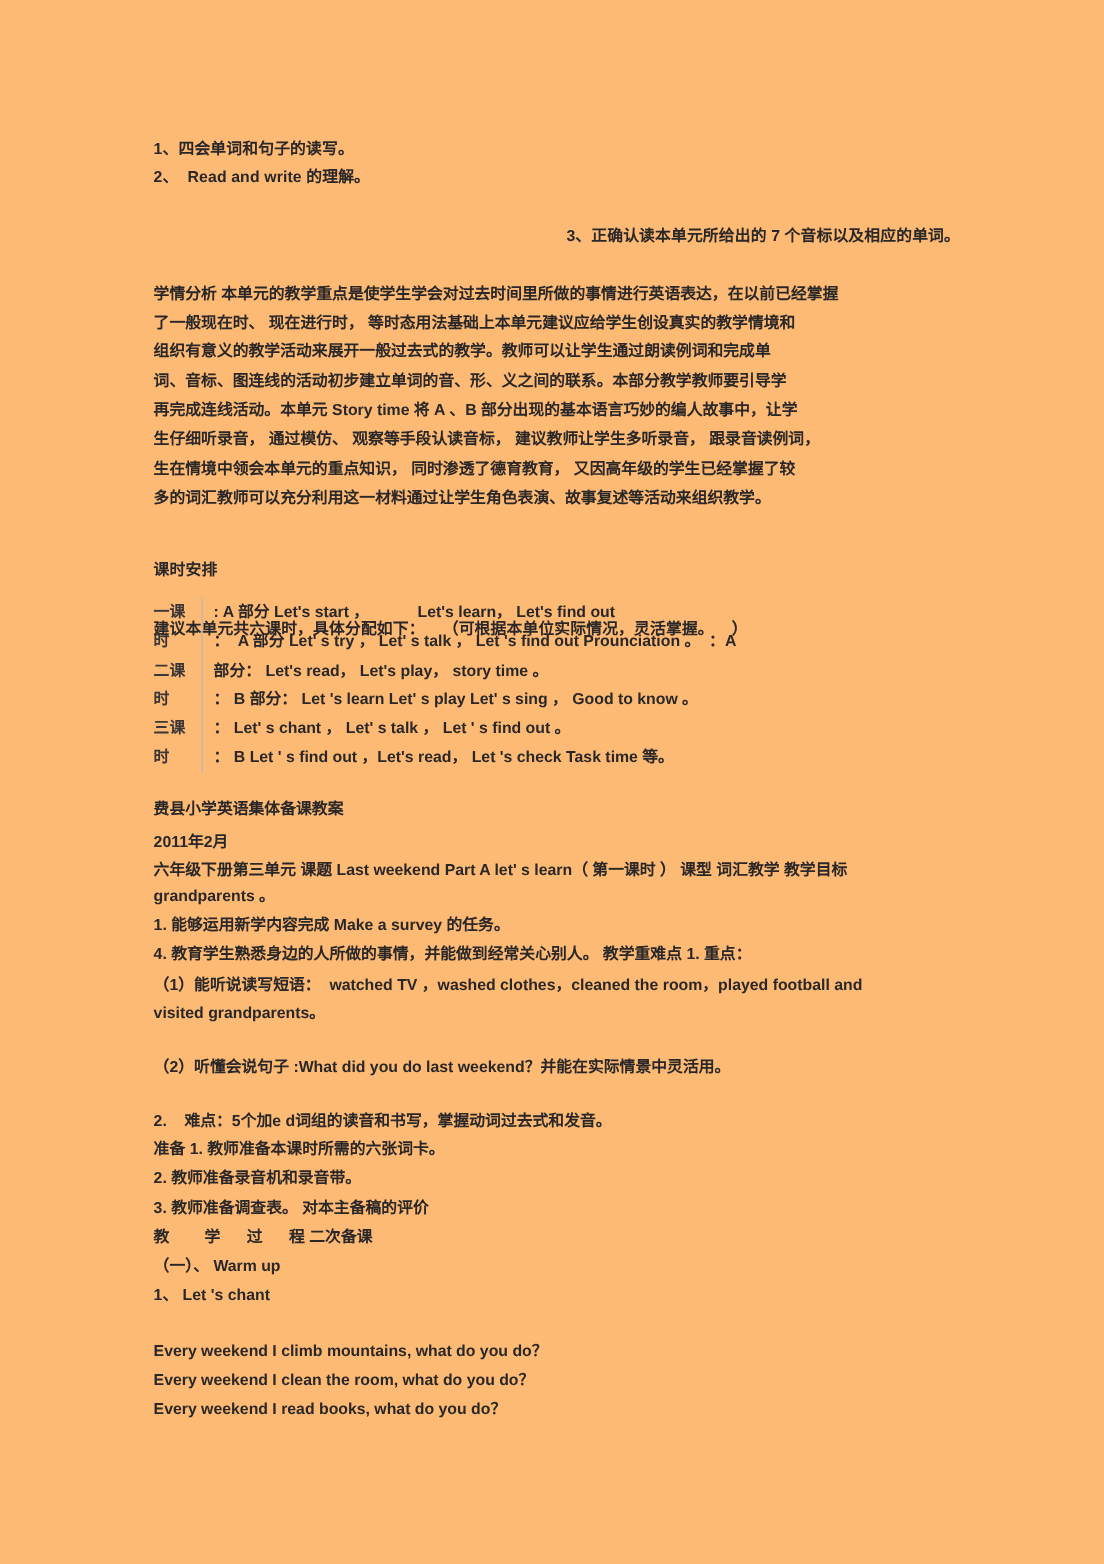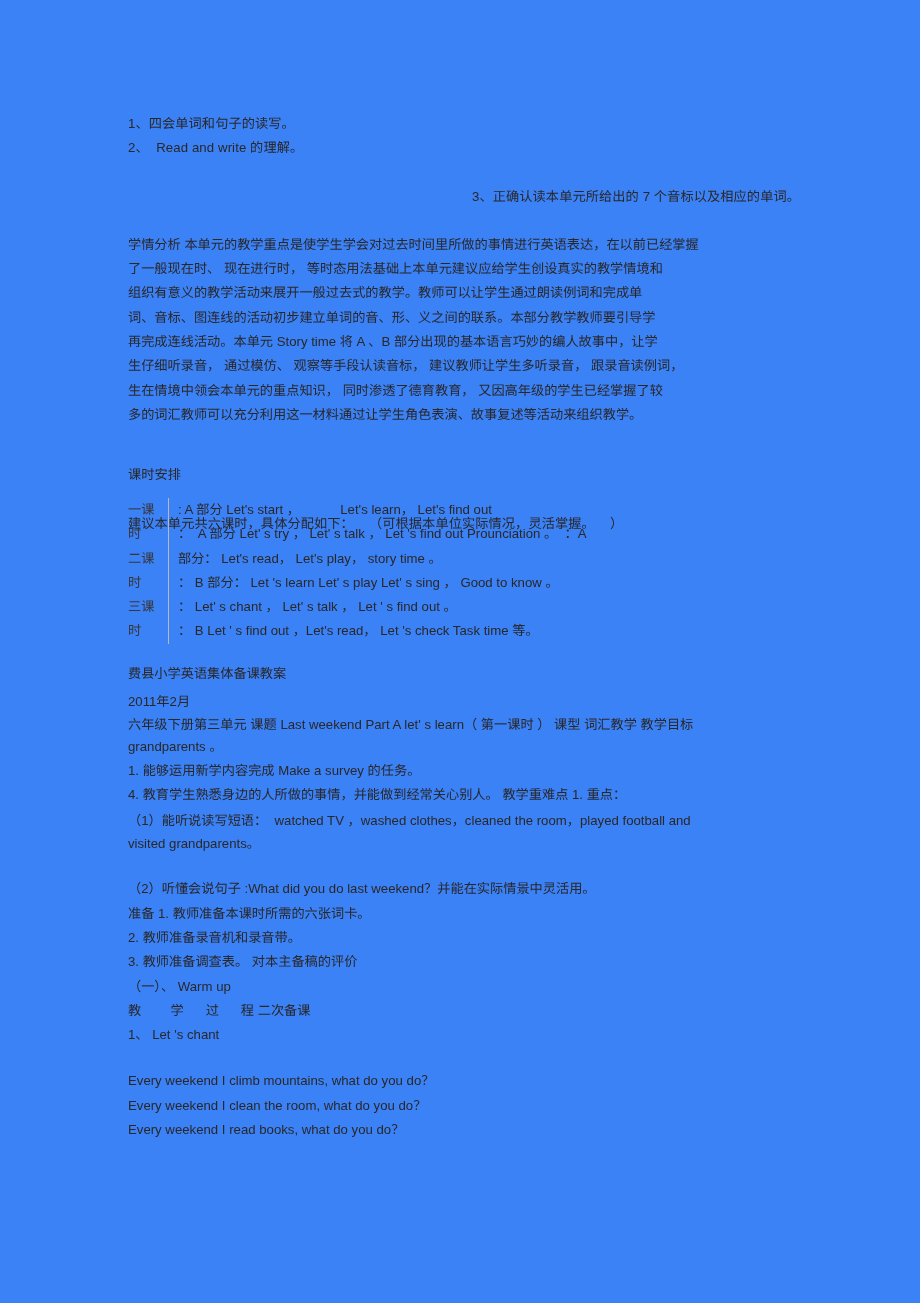--- a/index.html
+++ b/index.html
@@ -10,23 +10,24 @@
   }
   body {
     font-family: "Liberation Sans", "DejaVu Sans", sans-serif;
     color: #231f20;
     -webkit-font-smoothing: antialiased;
   }
   .page {
     position: relative;
     width: 920px;
     height: 1303px;
-    background: #3b82f6;
+    background: #fdba74;
     overflow: hidden;
     box-sizing: border-box;
+    font-weight: bold;
   }
   
   .doc-body {
     position: absolute;
     left: 128px;
     top: 112px;
     width: 672px;
   }
   .line {
     font-size: 13.2px;
@@ -170,25 +171,26 @@
     <div class="heading-sm" style="line-height:23px;margin-top:5px;">2011年2月</div>
     <div class="heading-sm" style="line-height:23px;">六年级下册第三单元 课题 Last weekend Part A let' s learn（ 第一课时 ） 课型 词汇教学 教学目标</div>
 
     <div class="para tight">grandparents 。</div>
     <div class="para">1. 能够运用新学内容完成 Make a survey 的任务。</div>
     <div class="para">4. 教育学生熟悉身边的人所做的事情，并能做到经常关心别人。 教学重难点 1. 重点：</div>
     <div class="para tight" style="margin-top:3px;">（1）能听说读写短语：  watched TV ，washed clothes，cleaned the room，played football and</div>
     <div class="para tight">visited grandparents。</div>
     <div class="para" style="margin-top:22px;">（2）听懂会说句子 :What did you do last weekend？并能在实际情景中灵活用。</div>
 
+    <div class="para spaced" style="margin-top:20px;">2.    难点：5个加e d词组的读音和书写，掌握动词过去式和发音。</div>
     <div class="para">准备 1. 教师准备本课时所需的六张词卡。</div>
     <div class="para">2. 教师准备录音机和录音带。</div>
     <div class="para">3. 教师准备调查表。 对本主备稿的评价</div>
+    <div class="para spaced">教        学      过      程 二次备课</div>
     <div class="para spaced">（一）、 Warm up</div>
-    <div class="para spaced">教        学      过      程 二次备课</div>
     <div class="para spaced">1、 Let 's chant</div>
 
     <div class="chant" style="margin-top:22px;">Every weekend I climb mountains, what do you do？</div>
     <div class="chant">Every weekend I clean the room, what do you do？</div>
     <div class="chant">Every weekend I read books, what do you do？</div>
   </div>
 
 </div>
 
 </body></html>

